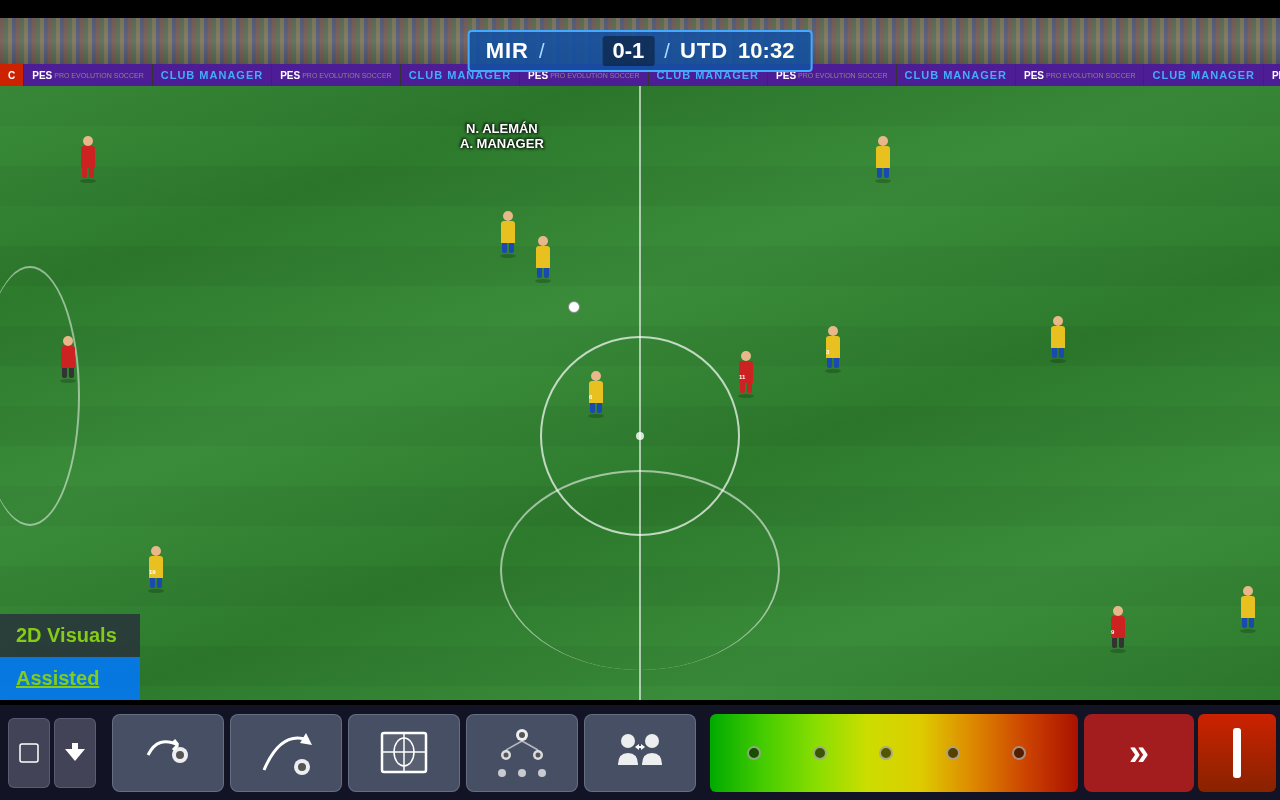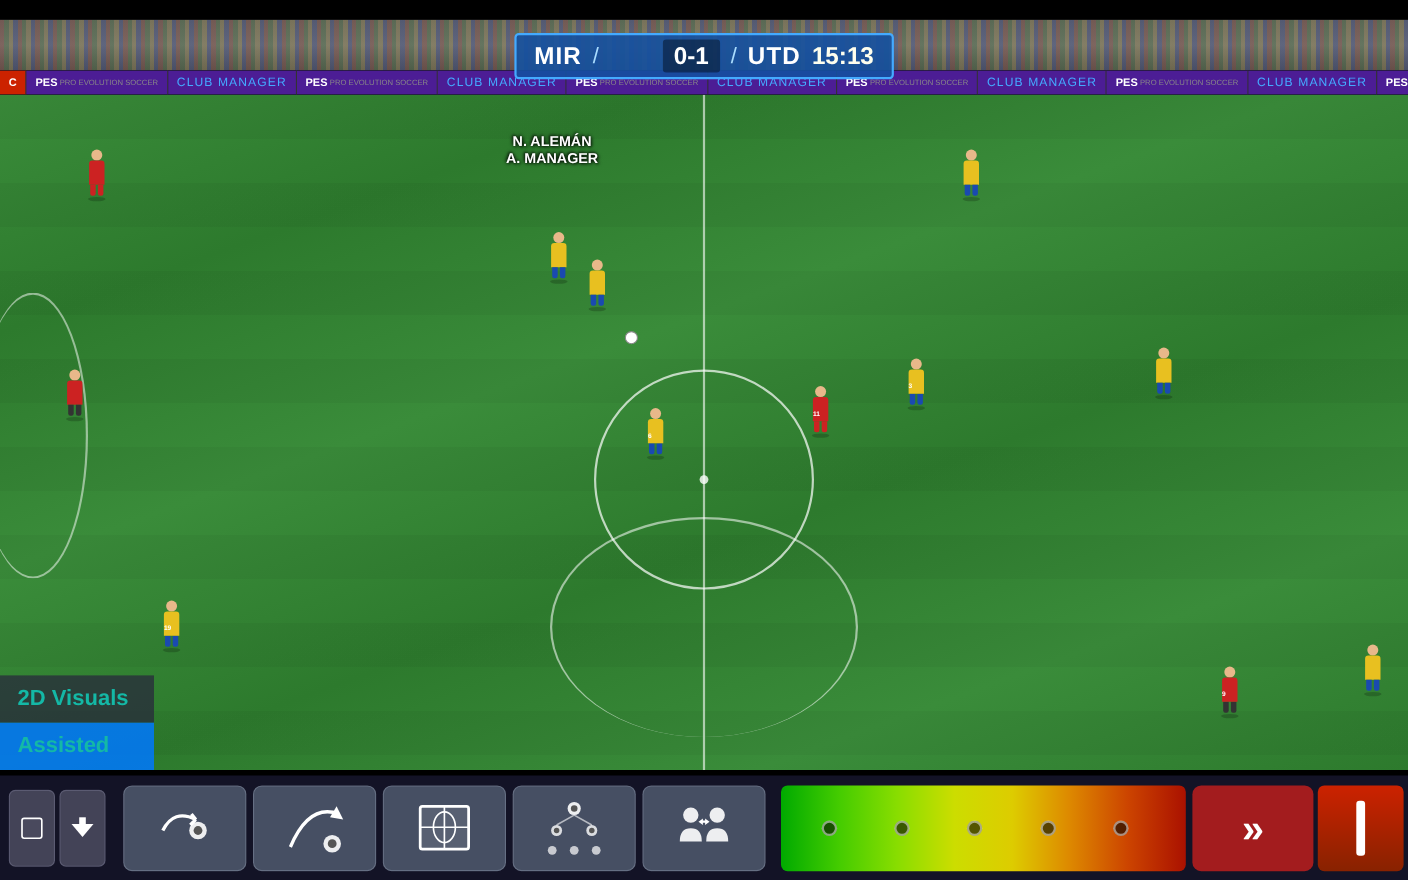--- a/index.html
+++ b/index.html
@@ -67,21 +67,21 @@
     .ad-segment {
       display: flex;
       align-items: center;
       padding: 0 8px;
       border-right: 1px solid #333;
       height: 100%;
       white-space: nowrap;
     }
     .ad-segment.red-bg { background: #cc2200; }
     .ad-segment.dark-bg { background: #4c1d95; }
-    .ad-club-manager { color: #4af; font-weight: normal; font-size: 11px; letter-spacing: 1px; }
+    .ad-club-manager { color: #4af; font-weight: bold; font-size: 11px; letter-spacing: 1px; }
     .ad-pes { color: white; font-weight: bold; font-size: 10px; }
     .ad-pes-sub { color: #888; font-size: 7px; margin-left: 2px; }
 
     
     #pitch {
       position: absolute;
       top: 86px;
       left: 0;
       width: 1280px;
       height: 614px;
@@ -151,25 +151,25 @@
       left: 0;
       bottom: 100px;
       display: flex;
       flex-direction: column;
       z-index: 20;
     }
     .view-btn {
       padding: 10px 16px;
       font-size: 20px;
       font-weight: bold;
-      color: #14b8a6;
+      color: #84cc16;
       cursor: pointer;
       min-width: 140px;
     }
-    .view-btn.active { background: rgba(0, 120, 255, 0.85); }
+    .view-btn.active { background: rgba(0, 120, 255, 0.85); text-decoration: underline; }
     .view-btn.inactive { background: rgba(40,40,60,0.75); }
 
     
     #toolbar {
       position: absolute;
       bottom: 0;
       left: 0;
       width: 1280px;
       height: 95px;
       background: rgba(20,20,40,0.95);
@@ -349,21 +349,21 @@
 <div id="game-container">
 
   <div id="crowd-strip"></div>
 
   <div id="scoreboard">
     <span class="team">MIR</span>
     <span class="divider">/</span>
     <span class="score">0-1</span>
     <span class="divider">/</span>
     <span class="team">UTD</span>
-    <span class="time">15:13</span>
+    <span class="time">10:32</span>
   </div>
 
   <div id="ad-banner-top">
     <div class="ad-segment red-bg">
       <span class="ad-pes">C</span>
     </div>
     <div class="ad-segment dark-bg">
       <span class="ad-pes">PES</span>
       <span class="ad-pes-sub">PRO EVOLUTION SOCCER</span>
     </div>

